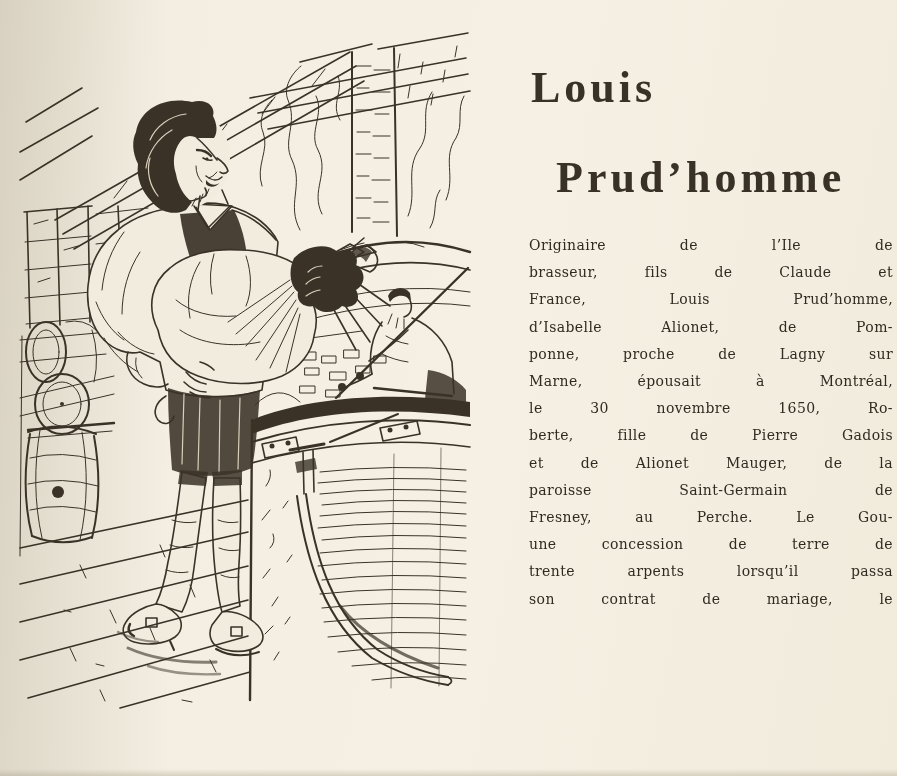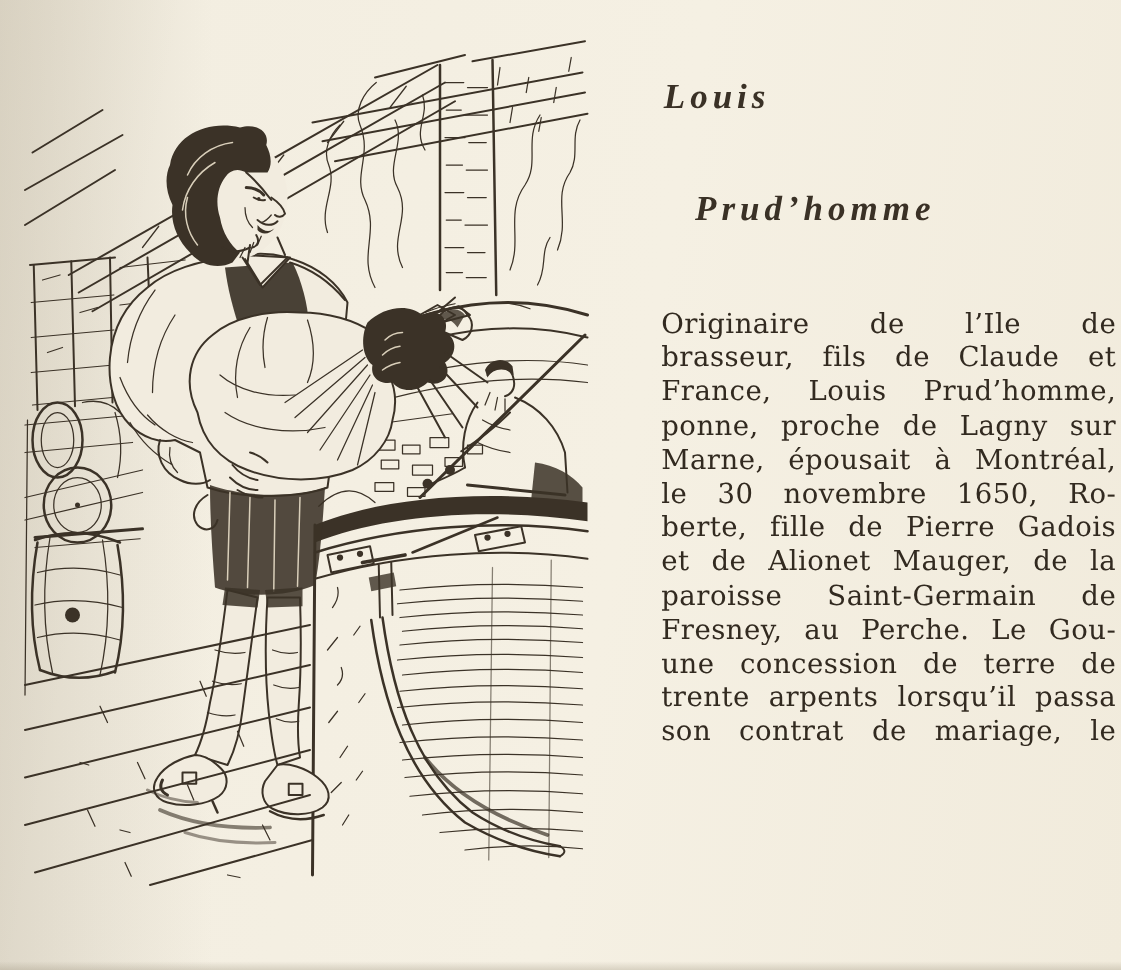--- a/index.html
+++ b/index.html
@@ -18,29 +18,29 @@
     pointer-events:none;
   }
   .shade-bottom {
     position:absolute; left:0; right:0; bottom:0; height:7px;
     background:linear-gradient(0deg, rgba(150,140,118,0.30), rgba(150,140,118,0));
     pointer-events:none;
   }
   .title-line {
     position:absolute;
     font-family:"Liberation Serif", serif;
-    font-style:italic; font-weight:700;
-    font-size:28px; letter-spacing:4px; color:#3a3126;
+    font-weight:700;
+    font-size:44px; letter-spacing:4px; color:#3a3126;
     white-space:nowrap;
   }
   #title1 { left:531px; top:62px; }
   #title2 { left:556px; top:132px;margin-top:20px; }
   .body-col {
-    position:absolute; left:529px; top:246px; width:364px;
-    color:#322a20; font-size:22px; line-height:27.2px; letter-spacing:0.4px;
+    position:absolute; left:529px; top:232px; width:364px;
+    color:#322a20; font-size:14px; line-height:27.2px; letter-spacing:0.4px;
   }
   .jline { text-align:justify; text-align-last:justify; }
   .jline.last { text-align-last:left; }
   svg.illu { position:absolute; left:0; top:0; }
   .illu * { stroke:#3b3227; stroke-width:1.6; fill:none; stroke-linecap:round; stroke-linejoin:round; }
   .illu .f   { fill:#3b3227; stroke:none; }
   .illu .paper  { fill:#f2ecdf; }
   .illu .paperq { fill:#f2ecdf; stroke:none; }
   .illu .lt  { stroke:#d9cfba; stroke-width:1.2; }
   .illu .thin{ stroke-width:1; }
@@ -235,20 +235,21 @@
     </g>
   </svg>
 
   <div class="title-line" id="title1">Louis</div>
   <div class="title-line" id="title2">Prud’homme</div>
 
   <div class="body-col">
     <div class="jline">Originaire de l’Ile de</div>
     <div class="jline">brasseur, fils de Claude et</div>
     <div class="jline">France, Louis Prud’homme,</div>
+    <div class="jline">d’Isabelle Alionet, de Pom-</div>
     <div class="jline">ponne, proche de Lagny sur</div>
     <div class="jline">Marne, épousait à Montréal,</div>
     <div class="jline">le 30 novembre 1650, Ro-</div>
     <div class="jline">berte, fille de Pierre Gadois</div>
     <div class="jline">et de Alionet Mauger, de la</div>
     <div class="jline">paroisse Saint-Germain de</div>
     <div class="jline">Fresney, au Perche. Le Gou-</div>
     <div class="jline">une concession de terre de</div>
     <div class="jline">trente arpents lorsqu’il passa</div>
     <div class="jline">son contrat de mariage, le</div>

